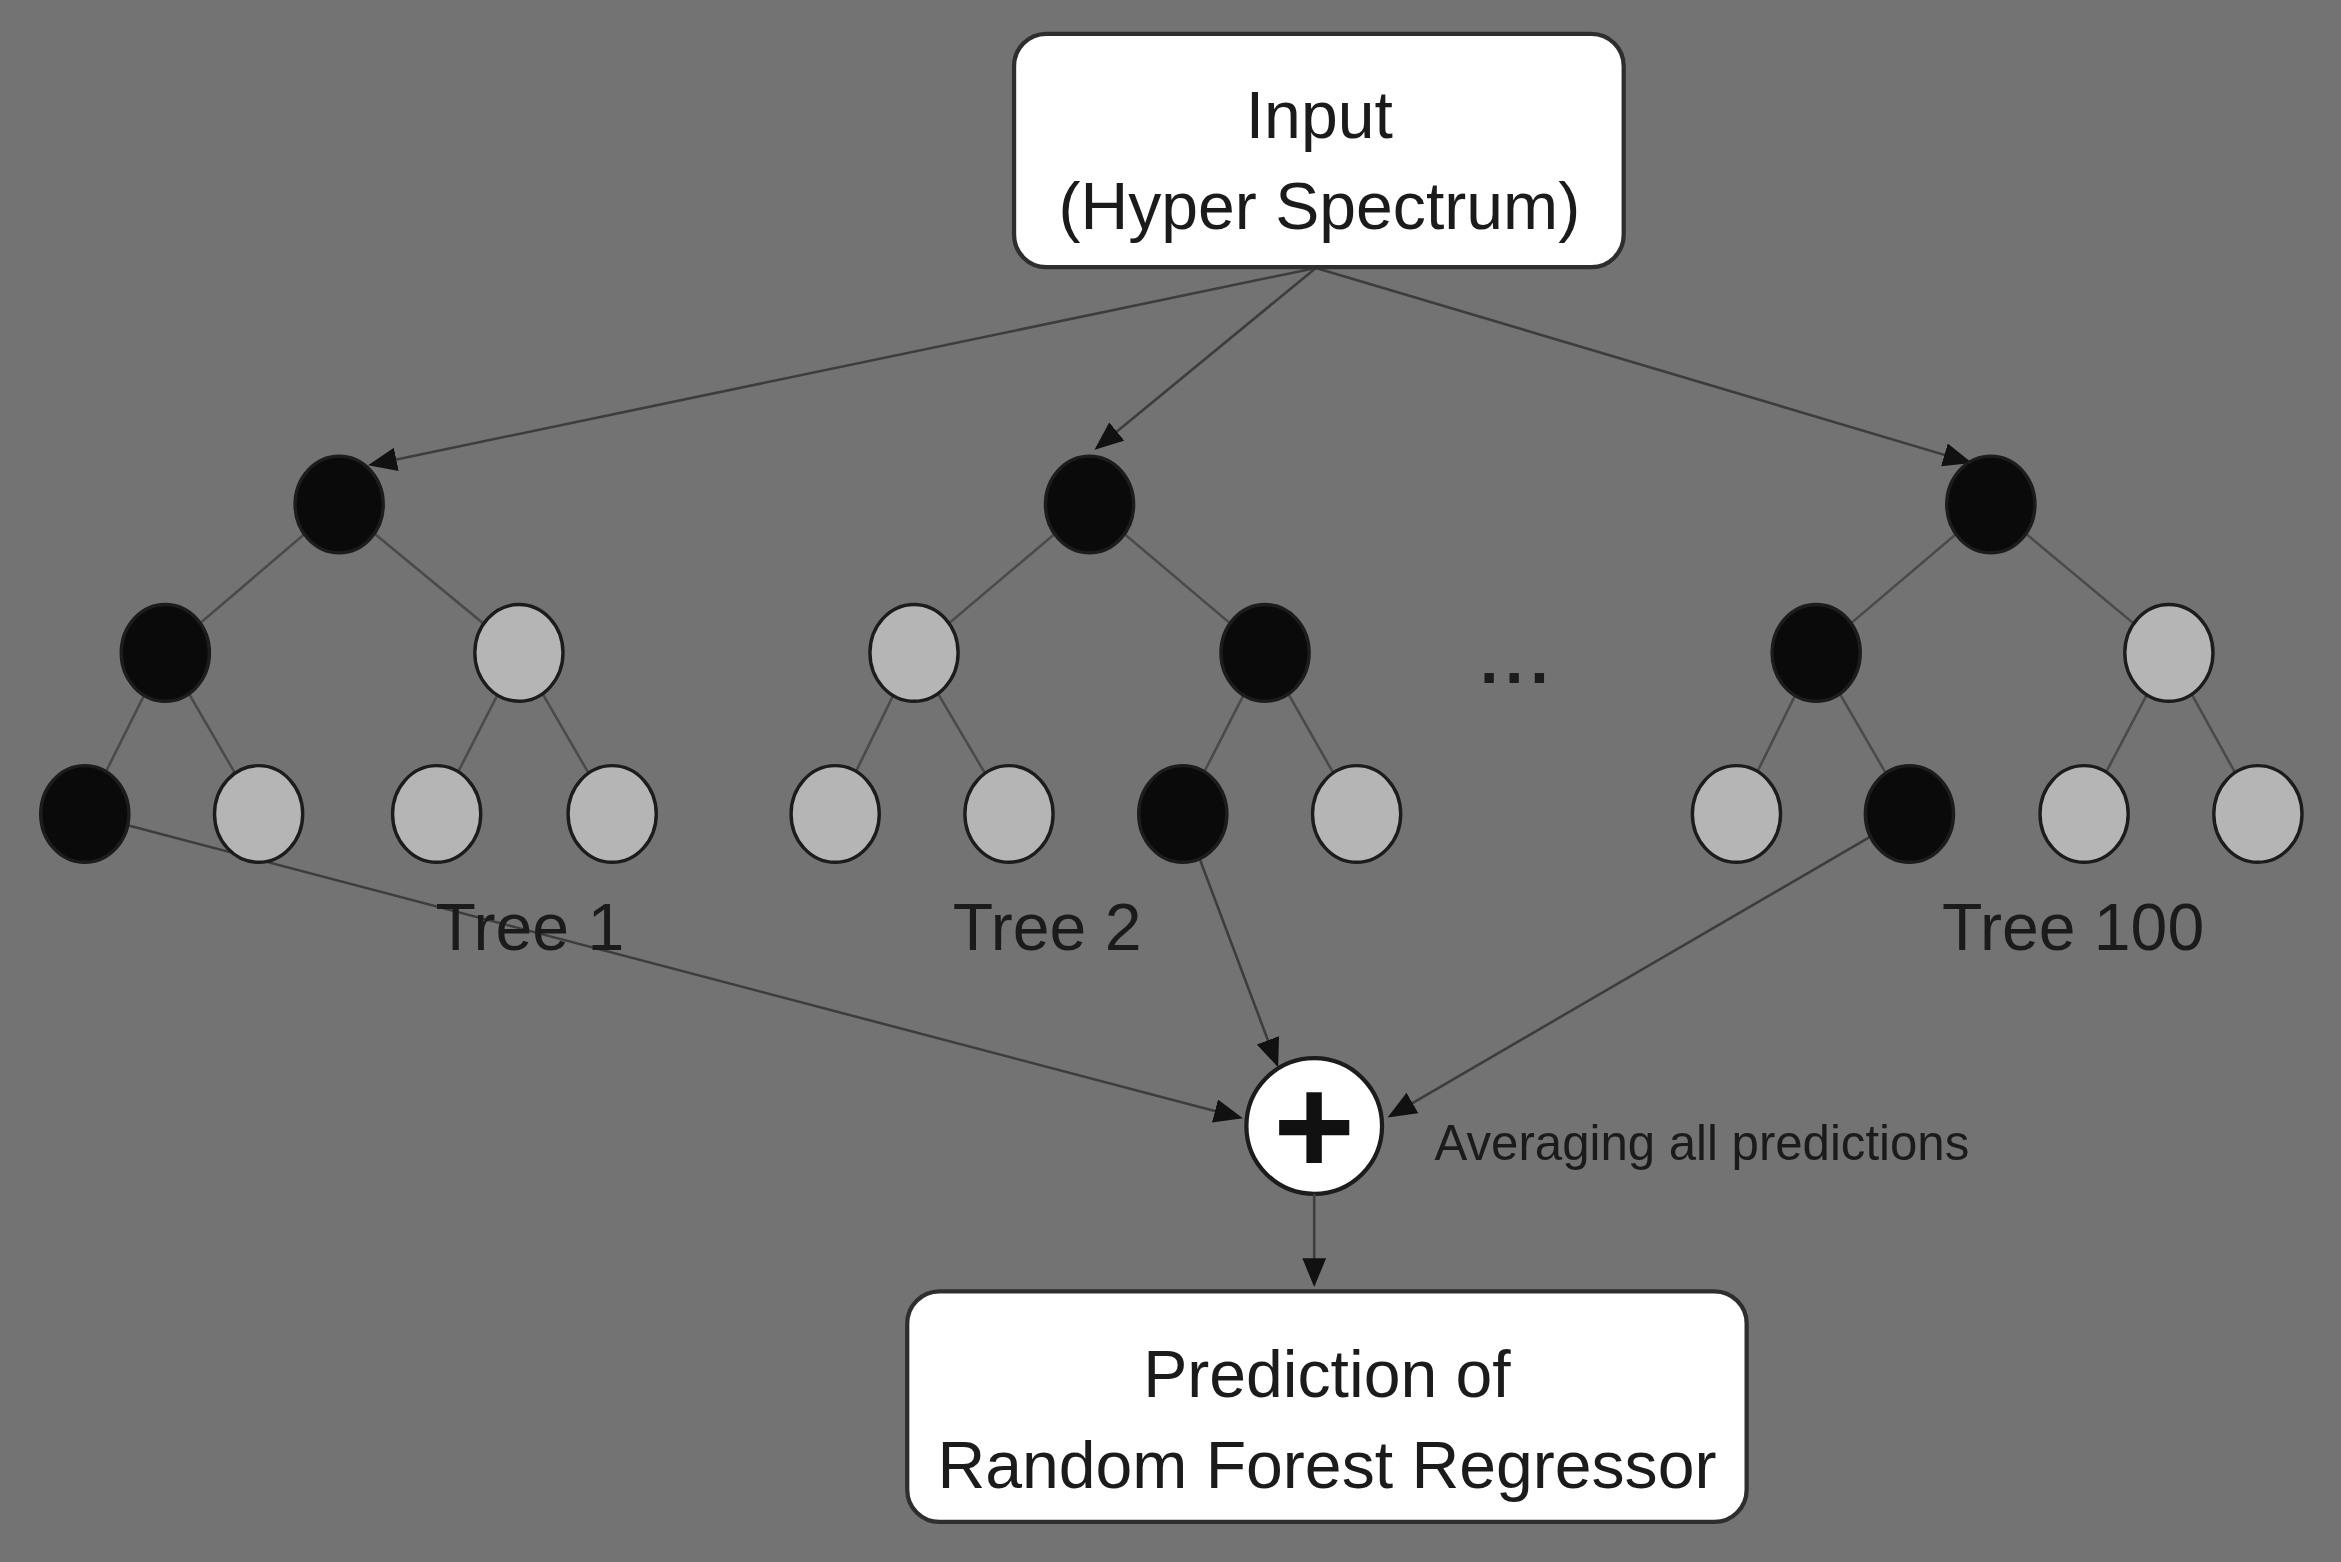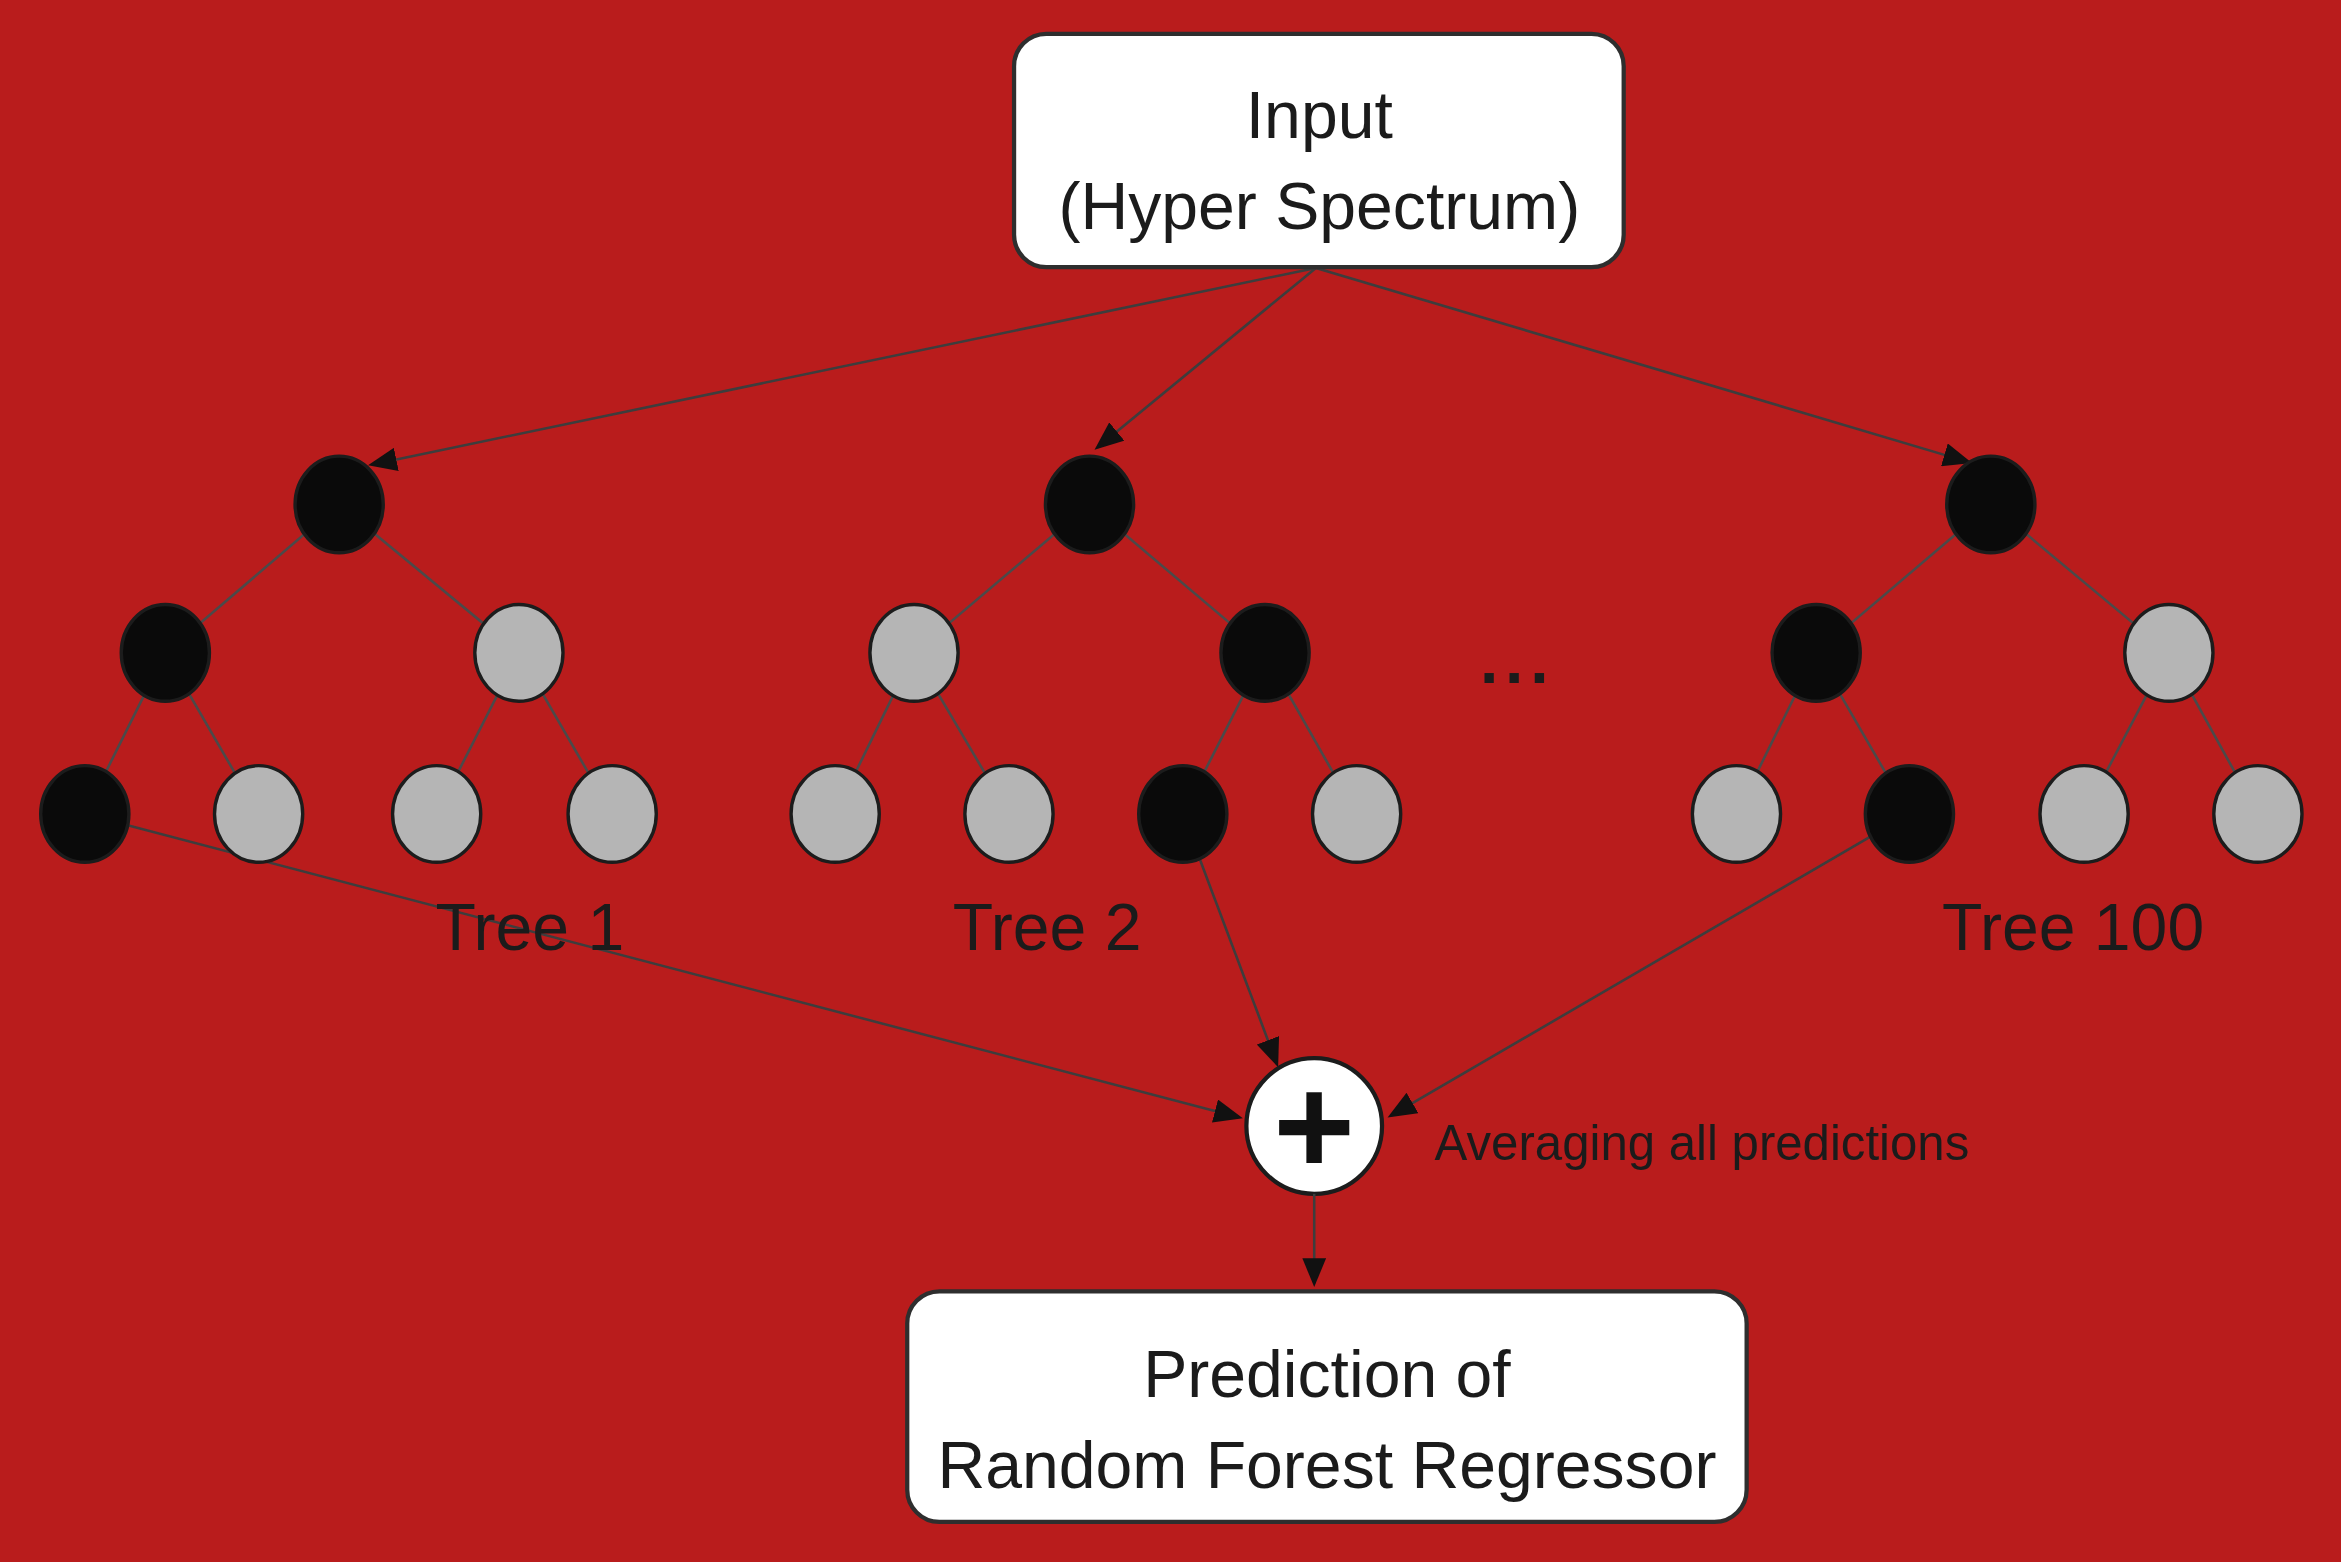--- a/index.html
+++ b/index.html
@@ -4,21 +4,21 @@
 <style>
   html, body {
     margin: 0;
     padding: 0;
     background: #ffffff;
   }
   .stage {
     width: 100%;
     max-width: 2342px;
     margin: 0 auto;
-    background: #b91c1c;
+    background: #737373;
   }
   svg { display: block; width: 100%; height: auto; }
   .box {
     fill: #ffffff;
     stroke: #2e2e2e;
     stroke-width: 5;
   }
   .box-text {
     font-family: "Liberation Sans", sans-serif;
     font-size: 78px;

